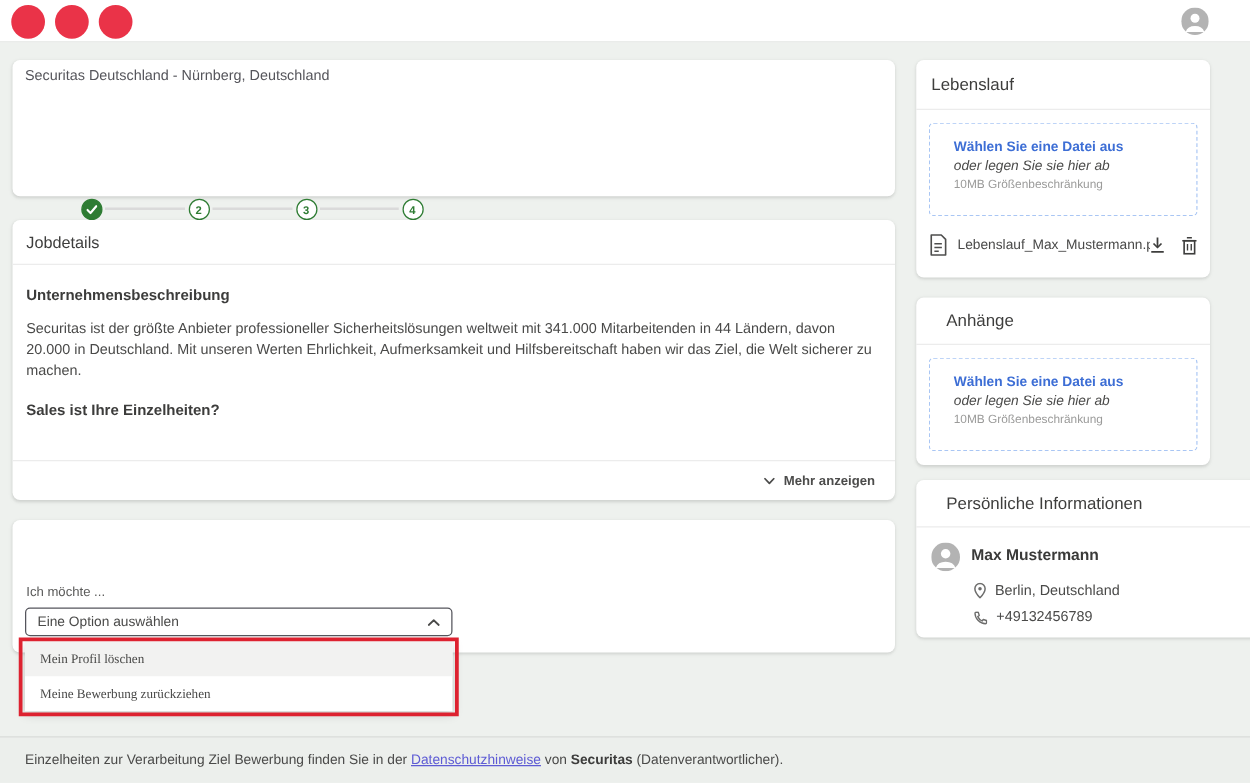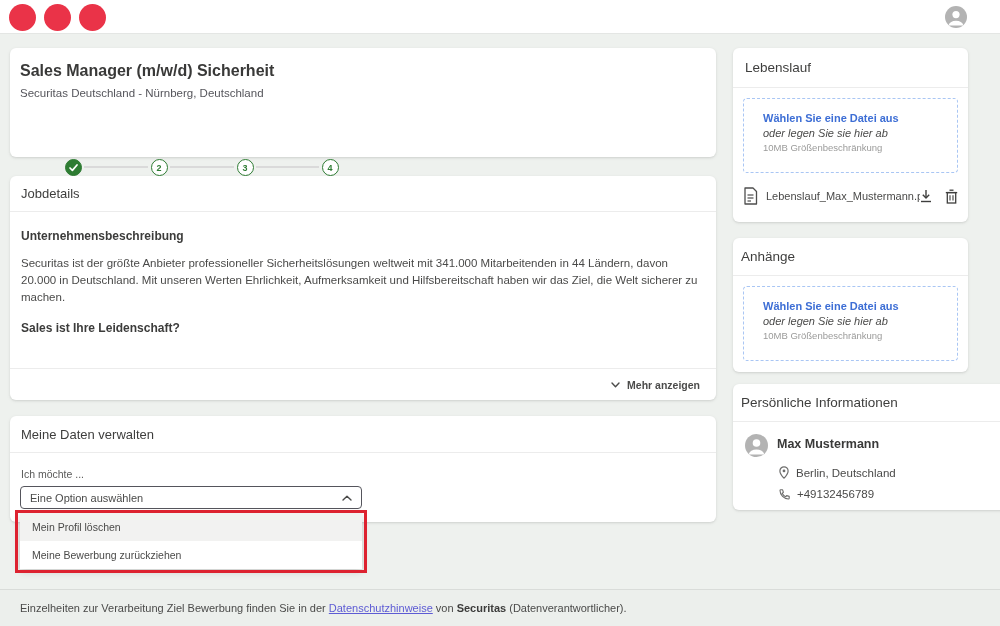--- a/index.html
+++ b/index.html
@@ -67,32 +67,32 @@
     position:absolute; left:10px; top:70px; width:342px; height:23px;
     border:1px solid #55555c; border-radius:4px; background:#fff;
     display:flex; align-items:center; padding:0 9px; cursor:pointer;
   }
   .select-box span { font-size:11px; color:#4a4a49; flex:1; }
   .dropdown {
     position:absolute; left:10px; top:97px; width:342px; background:#fff;
     box-shadow:0 2px 8px rgba(0,0,0,.18); z-index:5;
   }
   .dropdown .opt { height:28px; display:flex; align-items:center; padding:0 12px;
-    font-size:10.5px; color:#4a4a49; cursor:pointer; }
+    font-size:10.5px; color:#4a4a49; cursor:pointer;font-family:Liberation Serif, serif; }
   .dropdown .opt.hover { background:#f2f2f1; }
   .red-annotation {
     position:absolute; left:5px; top:94px; width:352px; height:63px;
     border:3px solid #dd2230; z-index:6; pointer-events:none;
   }
   
   #card-resume   { left:733px; top:48px;  width:235px; height:174px; }
   #card-attach   { left:733px; top:238px; width:235px; height:134px; }
   #card-personal { left:733px; top:384px; width:277px; height:126px; }
   #card-resume .card-head { height:40px; font-size:13.5px; padding:0 12px; }
-  #card-attach .card-head, #card-personal .card-head { height:38px; font-size:13.5px; padding:0 8px; }
+  #card-attach .card-head, #card-personal .card-head { height:38px; font-size:13.5px; padding:0 24px; }
   .dropzone {
     margin:10px 10px 0; height:75px; border:1.5px dashed #a9c6f4; border-radius:4px;
     padding:13px 0 0 19px; cursor:pointer; background:#fff;
   }
   .dz-choose { font-size:11px; font-weight:700; color:#3d6ed5; cursor:pointer; }
   .dz-drop   { font-size:11px; color:#4a4a49; margin-top:3px;font-style:italic; }
   .dz-limit  { font-size:9.5px; color:#9b9b9a; margin-top:3px; padding-right:16px; }
   .file-row { margin:9px 10px 0; display:flex; align-items:center; height:28px; }
   .file-name { font-size:11px; color:#4a4a49; margin-left:8px; flex:1;
     white-space:nowrap; overflow:hidden; }
@@ -128,21 +128,20 @@
   <div class="avatar">
     <svg width="22" height="22" viewBox="0 0 22 22">
       <circle cx="11" cy="11" r="11" fill="#b3b3b3"></circle>
       <circle cx="11" cy="8.6" r="3.6" fill="#fff"></circle>
       <path d="M3.5 19.5 a7.8 6.4 0 0 1 15 0 z" fill="#fff"></path>
     </svg>
   </div>
 </div>
 
 <div class="card" id="card-job">
-  <div class="job-title">Sales Manager (m/w/d) Sicherheit</div>
   <div class="job-sub">Securitas Deutschland - Nürnberg, Deutschland</div>
   <div class="stepper">
     <div class="step-line" style="left:29px; width:64px;"></div>
     <div class="step-line" style="left:115px; width:64px;"></div>
     <div class="step-line" style="left:201px; width:63px;"></div>
 
     <div class="step-circle done" style="left:9.5px;">
       <svg width="9" height="8" viewBox="0 0 9 8">
         <polyline points="1,4 3.4,6.4 8,1" fill="none" stroke="#fff" stroke-width="1.7" stroke-linecap="round" stroke-linejoin="round"></polyline>
       </svg>
@@ -162,33 +161,32 @@
     <div class="step-label" style="left:190px;">Bewerbungsgespräch</div>
     <div class="step-label" style="left:275px;">Angebot</div>
   </div>
 </div>
 
 <div class="card" id="card-details">
   <div class="card-head">Jobdetails</div>
   <div class="details-body">
     <h4 class="h-company">Unternehmensbeschreibung</h4>
     <p class="p-company">Securitas ist der größte Anbieter professioneller Sicherheitslösungen weltweit mit 341.000 Mitarbeitenden in 44 Ländern, davon 20.000 in Deutschland. Mit unseren Werten Ehrlichkeit, Aufmerksamkeit und Hilfsbereitschaft haben wir das Ziel, die Welt sicherer zu machen.</p>
-    <h4 class="h-passion">Sales ist Ihre Leidenschaft?</h4>
+    <h4 class="h-passion">Sales ist Ihre Einzelheiten?</h4>
 
   </div>
   <div class="details-foot">
     <svg width="9" height="6" viewBox="0 0 9 6">
       <polyline points="1,1 4.5,4.7 8,1" fill="none" stroke="#4c4c4b" stroke-width="1.4" stroke-linecap="round" stroke-linejoin="round"></polyline>
     </svg>
     <span>Mehr anzeigen</span>
   </div>
 </div>
 
 <div class="card" id="card-manage">
-  <div class="card-head">Meine Daten verwalten</div>
   <div class="manage-label">Ich möchte ...</div>
 
   <div class="select-box">
     <span>Eine Option auswählen</span>
     <svg width="10" height="6" viewBox="0 0 10 6">
       <polyline points="1,5 5,1.2 9,5" fill="none" stroke="#4a4a49" stroke-width="1.4" stroke-linecap="round" stroke-linejoin="round"></polyline>
     </svg>
   </div>
 
   <div class="dropdown">

